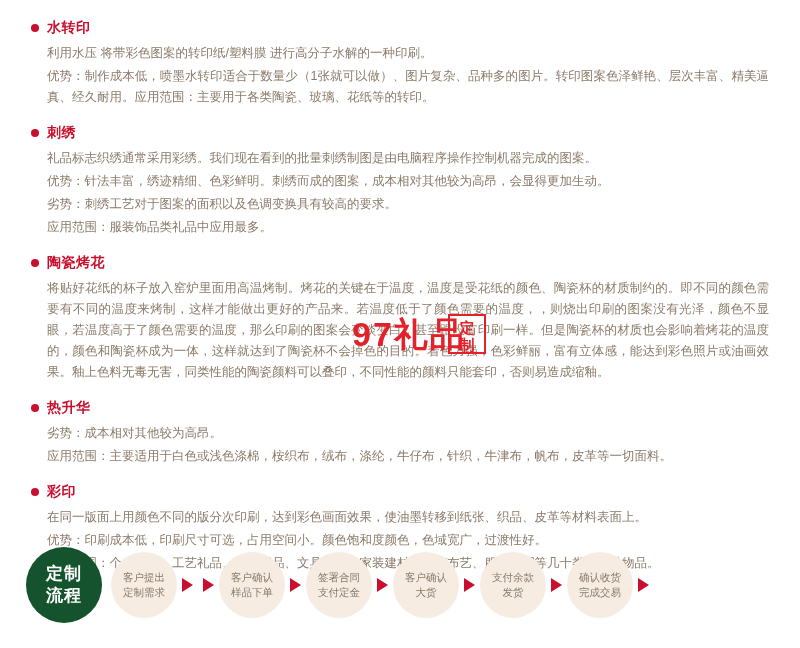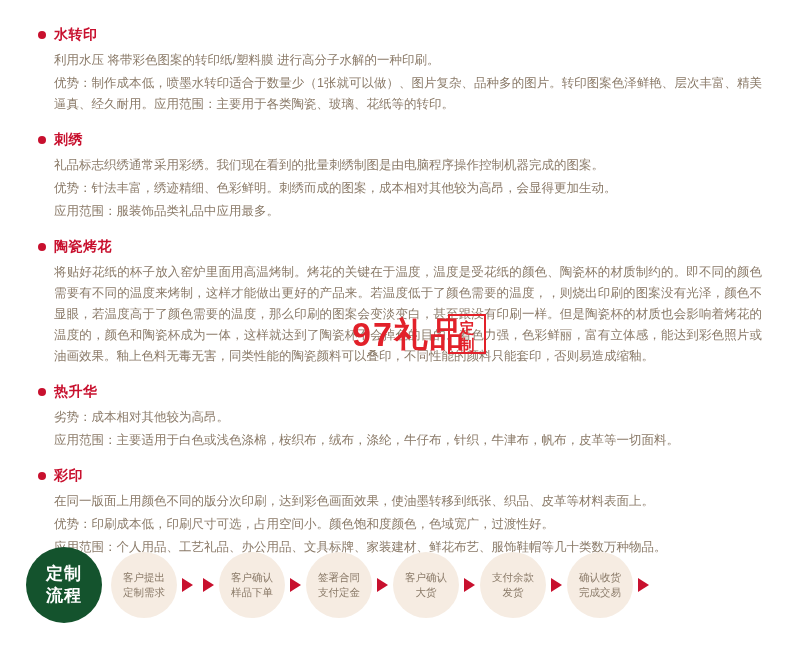--- a/index.html
+++ b/index.html
@@ -12,21 +12,21 @@
     background: #ffffff;
     font-family: "Liberation Sans", sans-serif;
     color: #7a6a5a;
     position: relative;
     overflow: hidden;
   }
   .page {
     position: relative;
     width: 800px;
     height: 608px;
-    padding: 8px;
+    padding: 1px;
     box-sizing: border-box;
   }
   .section {
     position: relative;
     padding: 0 30px 0 30px;
   }
   .sec-head {
     display: flex;
     align-items: center;
     margin: 0 0 6px 0;
@@ -164,20 +164,21 @@
     <p class="para">优势：制作成本低，喷墨水转印适合于数量少（1张就可以做）、图片复杂、品种多的图片。转印图案色泽鲜艳、层次丰富、精美逼真、经久耐用。应用范围：主要用于各类陶瓷、玻璃、花纸等的转印。</p>
   </div>
 
   <div class="section sec-block">
     <div class="sec-head">
       <span class="bullet"></span>
       <span class="sec-title">刺绣</span>
     </div>
     <p class="para">礼品标志织绣通常采用彩绣。我们现在看到的批量刺绣制图是由电脑程序操作控制机器完成的图案。</p>
     <p class="para">优势：针法丰富，绣迹精细、色彩鲜明。刺绣而成的图案，成本相对其他较为高昂，会显得更加生动。</p>
+    <p class="para">劣势：刺绣工艺对于图案的面积以及色调变换具有较高的要求。</p>
     <p class="para">应用范围：服装饰品类礼品中应用最多。</p>
   </div>
 
   <div class="section sec-block">
     <div class="sec-head">
       <span class="bullet"></span>
       <span class="sec-title">陶瓷烤花</span>
     </div>
     <p class="para">将贴好花纸的杯子放入窑炉里面用高温烤制。烤花的关键在于温度，温度是受花纸的颜色、陶瓷杯的材质制约的。即不同的颜色需要有不同的温度来烤制，这样才能做出更好的产品来。若温度低于了颜色需要的温度，，则烧出印刷的图案没有光泽，颜色不显眼，若温度高于了颜色需要的温度，那么印刷的图案会变淡变白，甚至跟没有印刷一样。但是陶瓷杯的材质也会影响着烤花的温度的，颜色和陶瓷杯成为一体，这样就达到了陶瓷杯不会掉色的目的。着色力强，色彩鲜丽，富有立体感，能达到彩色照片或油画效果。釉上色料无毒无害，同类性能的陶瓷颜料可以叠印，不同性能的颜料只能套印，否则易造成缩釉。</p>
   </div>

